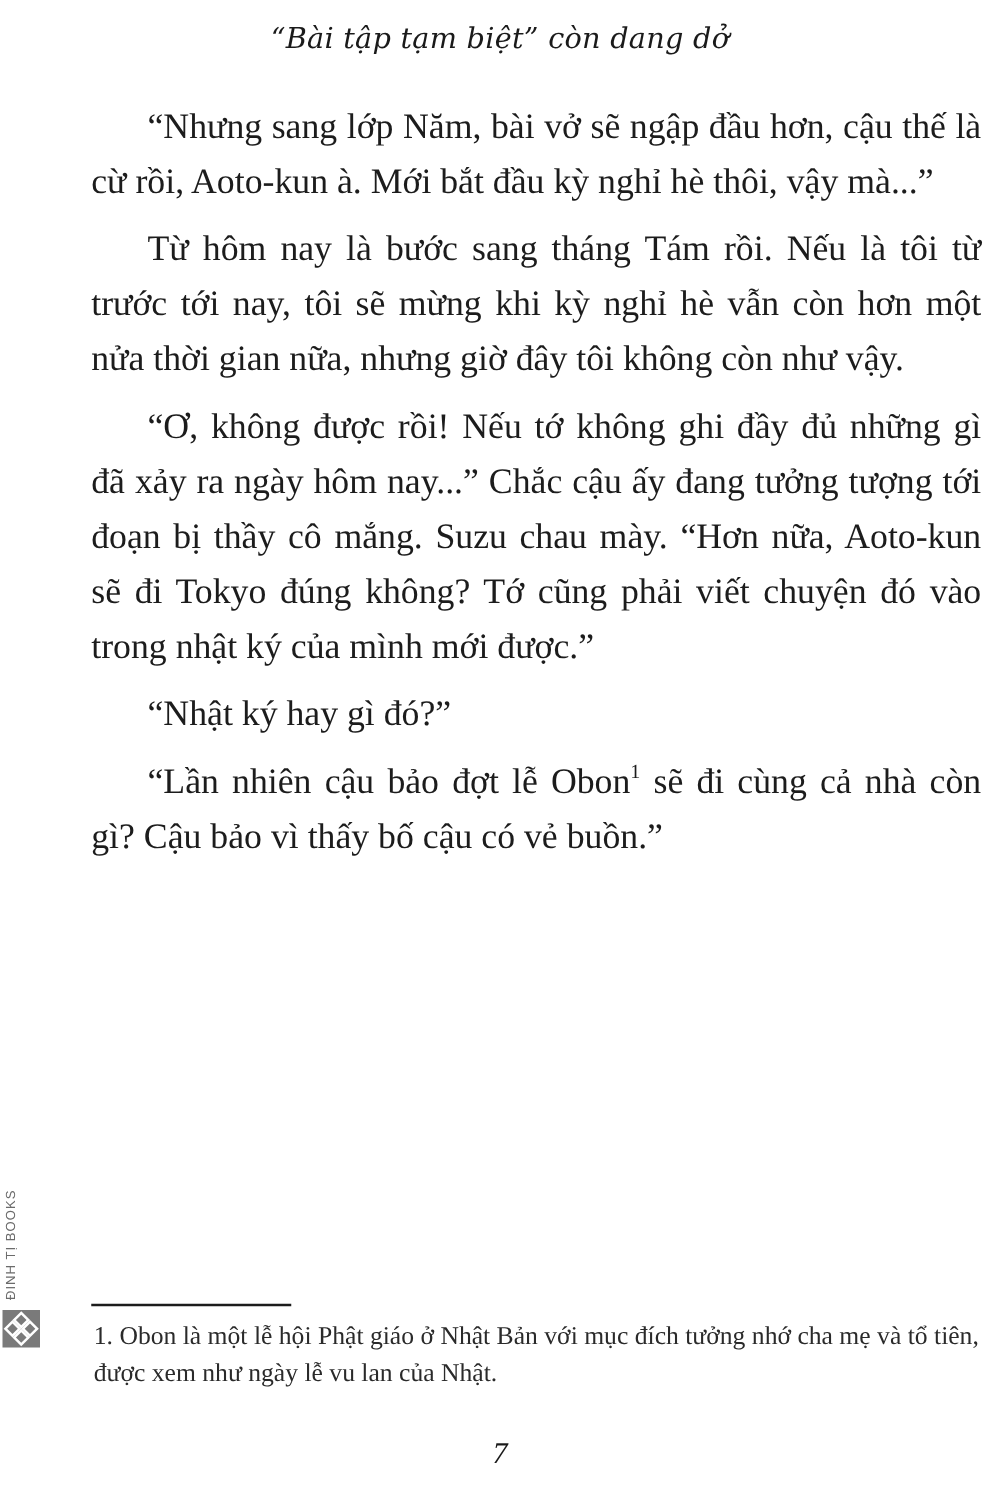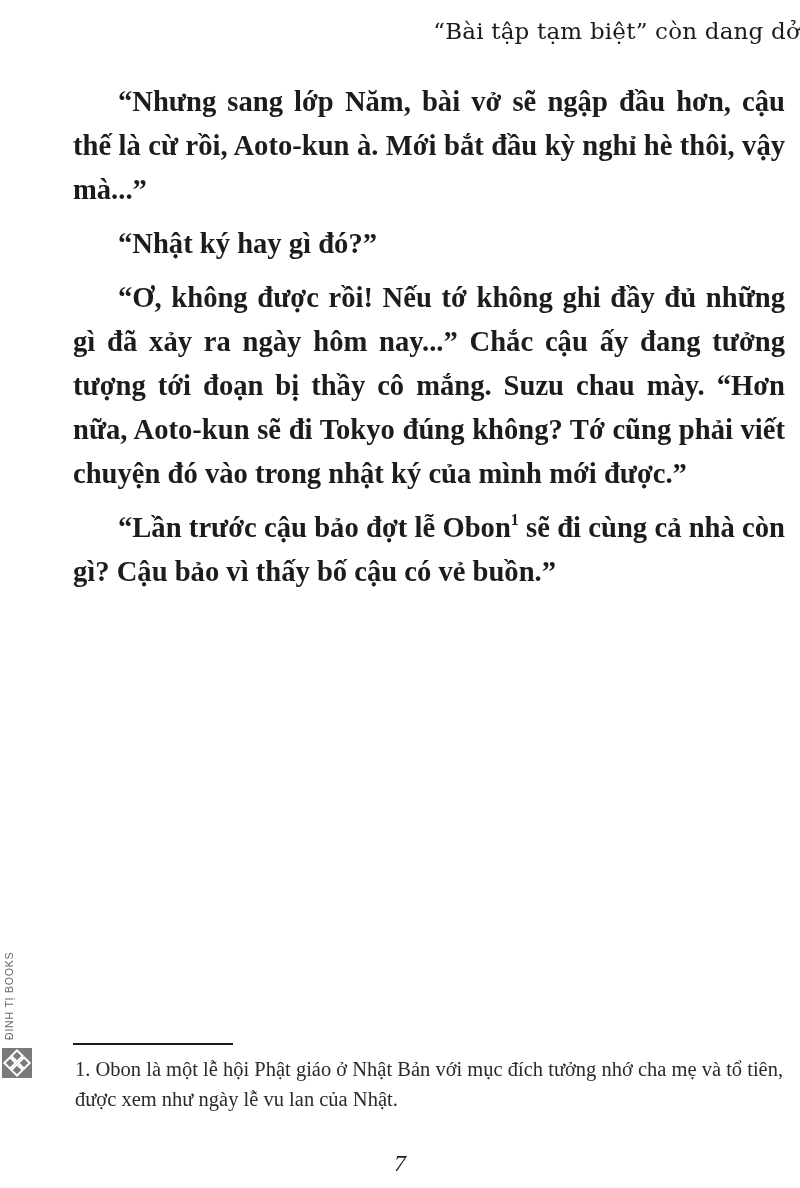--- a/index.html
+++ b/index.html
@@ -1,34 +1,34 @@
 <!DOCTYPE html>
 <html><head>
 <meta charset="utf-8">
 <style>
   * { margin: 0; padding: 0; box-sizing: border-box; }
   html, body { width: 800px; height: 1188px; background: #ffffff; overflow: hidden; }
   body { position: relative; font-family: "Liberation Serif", "DejaVu Serif", serif; color: #1c1c1c; }
 
   .running-header {
     position: absolute; top: 18px; left: 0; width: 800px;
-    text-align: right;
+    text-align: center;
     font-family: "DejaVu Serif", serif;
+    font-style: italic;
     font-size: 23px;
     letter-spacing: 0.2px;
     color: #1a1a1a;
   }
 
   .body-text {
     position: absolute; top: 80px; left: 73px; width: 712px;
     font-size: 28.6px;
     line-height: 44px;
     text-align: justify;
     color: #1c1c1c;
-    font-weight: bold;
   }
   .body-text p { text-indent: 45px; margin-bottom: 10px; }
   sup.fn-ref { font-size: 16px; vertical-align: 12px; line-height: 0; }
 
   .footnote-rule {
     position: absolute; top: 1043px; left: 73px; width: 160px; height: 2px;
     background: #1c1c1c;
   }
   .footnote {
     position: absolute; top: 1054px; left: 75px; width: 712px;
@@ -57,23 +57,24 @@
   }
   .publisher-logo svg { width: 30px; height: 30px; display: block; }
 </style>
 </head>
 <body>
 
 <div class="running-header">“Bài tập tạm biệt” còn dang dở</div>
 
 <div class="body-text">
   <p>“Nhưng sang lớp Năm, bài vở sẽ ngập đầu hơn, cậu thế là cừ rồi, Aoto-kun à. Mới bắt đầu kỳ nghỉ hè thôi, vậy mà...”</p>
+  <p>Từ hôm nay là bước sang tháng Tám rồi. Nếu là tôi từ trước tới nay, tôi sẽ mừng khi kỳ nghỉ hè vẫn còn hơn một nửa thời gian nữa, nhưng giờ đây tôi không còn như vậy.</p>
+  <p>“Ơ, không được rồi! Nếu tớ không ghi đầy đủ những gì đã xảy ra ngày hôm nay...” Chắc cậu ấy đang tưởng tượng tới đoạn bị thầy cô mắng. Suzu chau mày. “Hơn nữa, Aoto-kun sẽ đi Tokyo đúng không? Tớ cũng phải viết chuyện đó vào trong nhật ký của mình mới được.”</p>
   <p>“Nhật ký hay gì đó?”</p>
-  <p>“Ơ, không được rồi! Nếu tớ không ghi đầy đủ những gì đã xảy ra ngày hôm nay...” Chắc cậu ấy đang tưởng tượng tới đoạn bị thầy cô mắng. Suzu chau mày. “Hơn nữa, Aoto-kun sẽ đi Tokyo đúng không? Tớ cũng phải viết chuyện đó vào trong nhật ký của mình mới được.”</p>
-  <p><span>“Lần trước cậu bảo đợt lễ Obon</span><sup class="fn-ref">1</sup><span> sẽ đi cùng cả nhà còn gì? Cậu bảo vì thấy bố cậu có vẻ buồn.”</span></p>
+  <p><span>“Lần nhiên cậu bảo đợt lễ Obon</span><sup class="fn-ref">1</sup><span> sẽ đi cùng cả nhà còn gì? Cậu bảo vì thấy bố cậu có vẻ buồn.”</span></p>
 </div>
 
 <div class="footnote-rule"></div>
 <div class="footnote">1. Obon là một lễ hội Phật giáo ở Nhật Bản với mục đích tưởng nhớ cha mẹ và tổ tiên, được xem như ngày lễ vu lan của Nhật.</div>
 
 <div class="page-number">7</div>
 
 <div class="publisher-tab">
   <div class="publisher-name">ĐINH TỊ BOOKS</div>
   <div class="publisher-logo">

